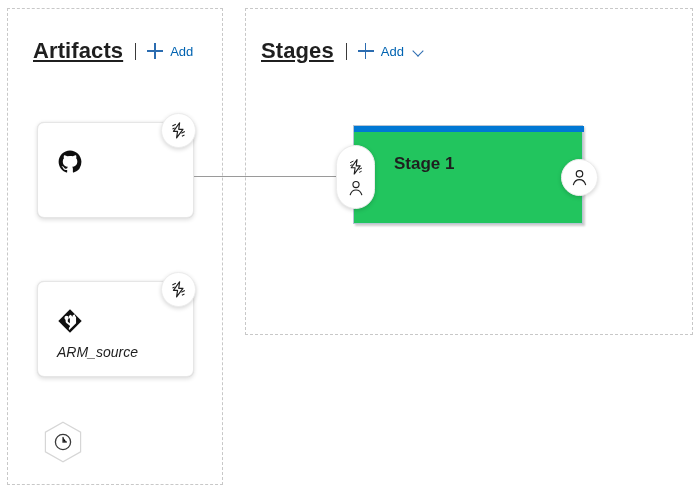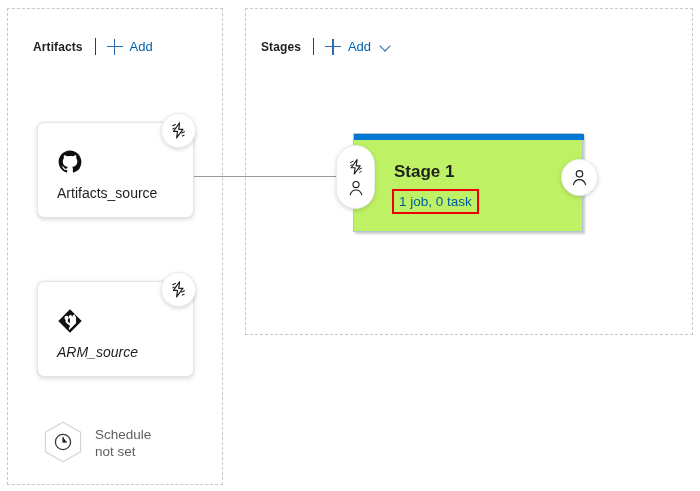--- a/index.html
+++ b/index.html
@@ -31,24 +31,25 @@
   .panel-header {
     position: absolute;
     display: flex;
     align-items: center;
     white-space: nowrap;
   }
   #artifacts-header { left: 33px;  top: 38px; }
   #stages-header    { left: 261px; top: 38px; }
 
   .panel-title {
-    font-size: 12px;
+    font-size: 22px;
     font-weight: 600;
     color: #1f1f1f;
     letter-spacing: 0.1px;
+    text-decoration: underline;
   }
   .header-divider {
     display: inline-block;
     width: 1px;
     height: 17px;
     background: #3a3a3a;
     margin: 0 11px 0 12px;
   }
   .add-link {
     display: flex;
@@ -175,25 +176,24 @@
   }
 
   
   #stage-card {
     position: absolute;
     left: 353px;
     top: 125px;
     width: 230px;
     height: 99px;
     box-sizing: border-box;
-    background: #bef264;
+    background: #22c55e;
     border: 1px solid #b6c5d4;
     box-shadow: 1.5px 1.5px 2px rgba(0,0,0,0.20);
     cursor: pointer;
-    margin-top: 8px;
   }
   #stage-topbar {
     position: absolute;
     left: 0; top: 0;
     width: 230px;
     height: 6px;
     background: #0078d4;
   }
   #stage-title {
     position: absolute;
@@ -270,21 +270,20 @@
     <span class="add-label">Add</span>
   </span>
 </div>
 
 <div class="artifact-card" id="artifact-card-0">
   <span class="artifact-icon">
     <svg width="26" height="26" viewBox="0 0 24 24">
       <path fill="#0f0f0f" d="M12 1.3C6.2 1.3 1.5 6 1.5 11.8c0 4.65 3.0 8.58 7.18 9.97.52.1.71-.23.71-.5 0-.25-.01-1.07-.01-1.95-2.63.48-3.31-.64-3.52-1.23-.12-.3-.63-1.23-1.08-1.48-.37-.2-.9-.68-.02-.7.83-.01 1.42.76 1.62 1.08.95 1.6 2.46 1.15 3.07.87.09-.68.37-1.15.67-1.41-2.33-.26-4.77-1.16-4.77-5.17 0-1.14.41-2.08 1.08-2.82-.11-.26-.47-1.34.1-2.78 0 0 .88-.28 2.89 1.08a9.8 9.8 0 0 1 2.63-.35c.89 0 1.79.12 2.63.35 2.01-1.37 2.89-1.08 2.89-1.08.57 1.44.21 2.52.1 2.78.67.74 1.08 1.67 1.08 2.82 0 4.03-2.45 4.91-4.78 5.17.38.33.71.96.71 1.94 0 1.4-.01 2.53-.01 2.88 0 .28.19.61.71.5a10.53 10.53 0 0 0 7.17-9.97C22.5 6 17.8 1.3 12 1.3z"></path>
     </svg>
   </span>
-  <span class="artifact-name">Artifacts_source</span>
 </div>
 <div class="trigger-badge" id="artifact-trigger-0">
   <svg width="19" height="19" viewBox="0 0 24 24">
     <path fill="none" stroke="#1f1f1f" stroke-width="1.5" stroke-linejoin="round" d="M13.4 2.2 5.6 13h5.2l-1.2 8.4 8-10.9h-5.3z"></path>
     <path stroke="#1f1f1f" stroke-width="1.3" d="M4.2 6.3 8.6 4.1M4.4 10.2 7.2 8.9M15.6 15.4l4.4-2.1M16.3 19.2l3.2-1.6"></path>
   </svg>
 </div>
 
 <div class="artifact-card" id="artifact-card-1">
   <span class="artifact-icon">
@@ -303,44 +302,39 @@
 </div>
 
 <div id="schedule-row">
   <span class="hex-wrap">
     <svg width="42" height="46" viewBox="0 0 42 46">
       <path fill="#ffffff" stroke="#d6d6d6" stroke-width="1.2" d="M21 2.3 38.6 12.2v19.6L21 41.7 3.4 31.8V12.2z"></path>
       <circle cx="21" cy="22" r="7.6" fill="none" stroke="#3a3a3a" stroke-width="1.3"></circle>
       <path stroke="#3a3a3a" stroke-width="1.3" stroke-linecap="round" d="M21 17.3V22h3.4"></path>
     </svg>
   </span>
-  <span id="schedule-label">Schedule
-not set</span>
 </div>
 
 <div class="panel" id="stages-panel"></div>
 
 <div class="panel-header" id="stages-header">
   <span class="panel-title">Stages</span>
   <span class="header-divider"></span>
   <span class="add-link">
     <span class="plus-icon"></span>
     <span class="add-label">Add</span>
     <span class="chevron-down"></span>
   </span>
 </div>
 
 <div id="connector-line"></div>
 
 <div id="stage-card">
   <div id="stage-topbar"></div>
   <div id="stage-title">Stage 1</div>
-  <div id="stage-subtitle-box">
-    <span id="stage-subtitle">1 job, 0 task</span>
-  </div>
 </div>
 
 <div id="stage-pre-pill">
   <span>
     <svg width="18" height="18" viewBox="0 0 24 24">
       <path fill="none" stroke="#1f1f1f" stroke-width="1.5" stroke-linejoin="round" d="M13.4 2.2 5.6 13h5.2l-1.2 8.4 8-10.9h-5.3z"></path>
       <path stroke="#1f1f1f" stroke-width="1.3" d="M4.2 6.3 8.6 4.1M4.4 10.2 7.2 8.9M15.6 15.4l4.4-2.1M16.3 19.2l3.2-1.6"></path>
     </svg>
   </span>
   <span>

